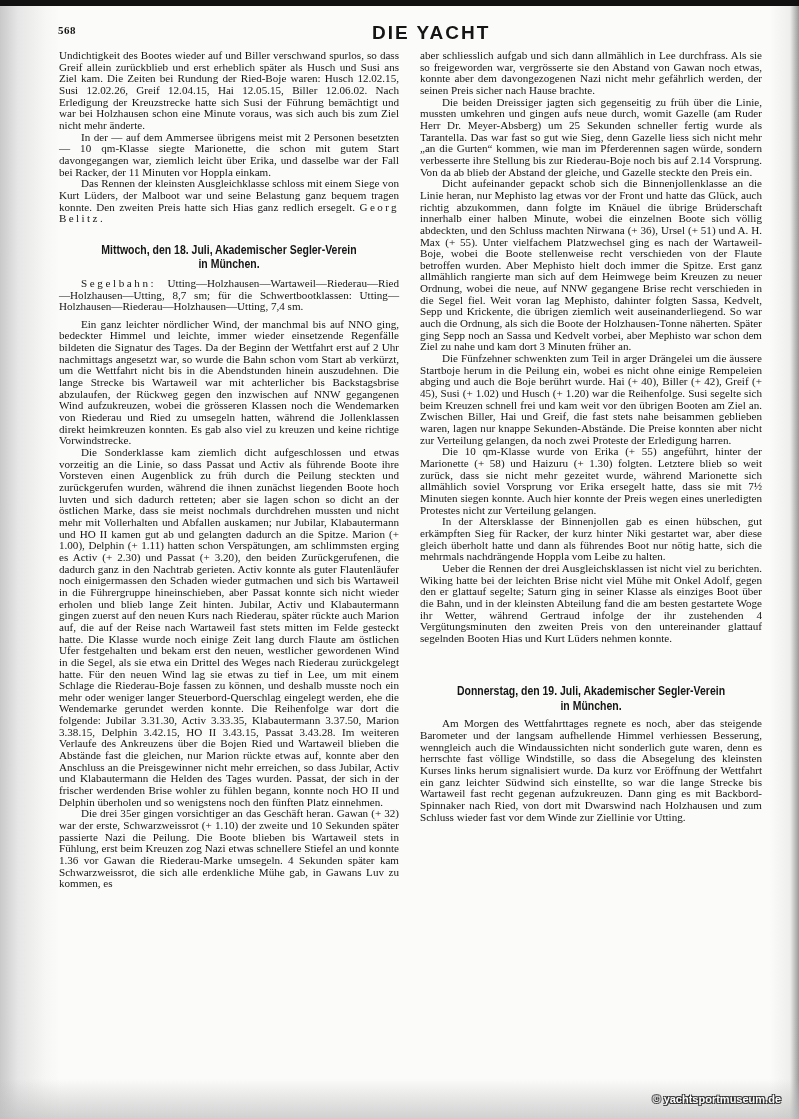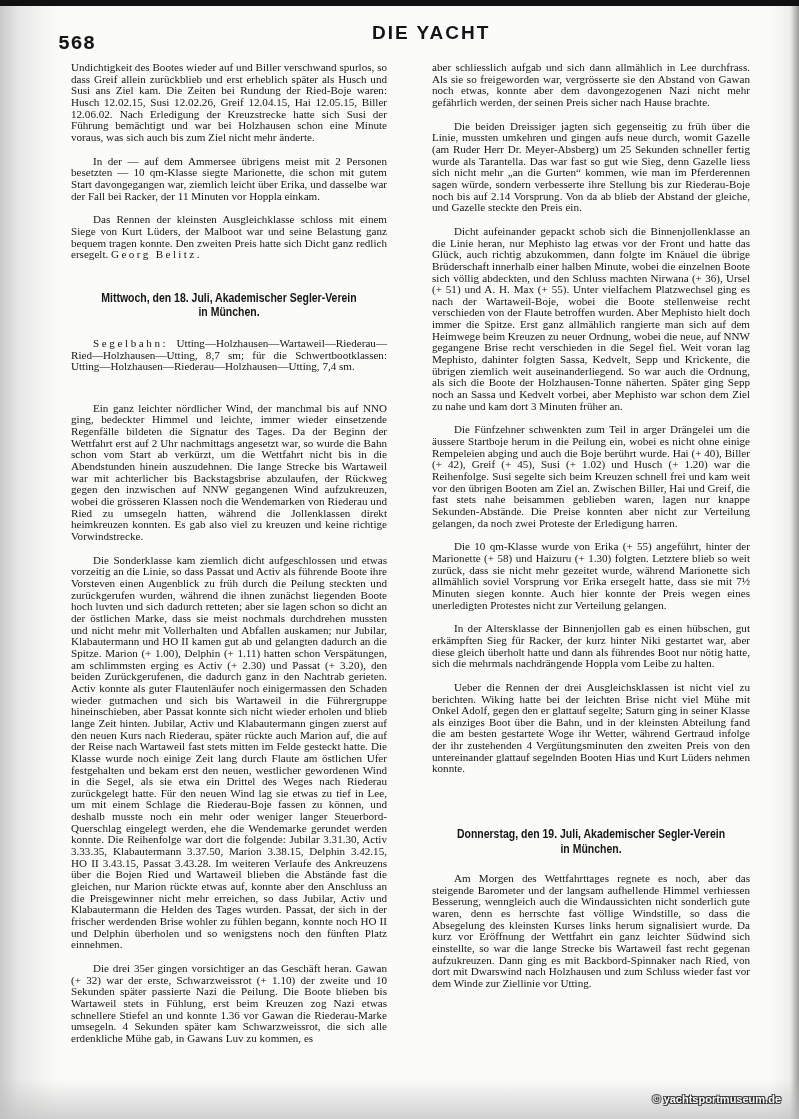--- a/index.html
+++ b/index.html
@@ -14,37 +14,37 @@
     background: linear-gradient(90deg, #c9c9c9 0px, #e6e6e6 18px, #f6f6f4 45px, #fbfbfa 60px, #fbfbfa 770px, #eeeeec 790px, #999 799px);
   }
   .page-shadow-bottom {
     position: absolute; left: 0; right: 0; bottom: 0; height: 40px;
     background: linear-gradient(180deg, rgba(251,251,250,0) 0%, rgba(190,190,190,0.7) 100%);
   }
   .header {
     position: absolute; top: 10px; left: 58px; right: 20px; height: 28px;
   }
   .page-number {
-    position: absolute; left: 0; top: 16px;
-    font-family: Liberation Mono, monospace;
-    font-weight: bold; font-size: 20px; letter-spacing: 0.5px;
+    position: absolute; left: 0; top: 8px;
+    font-family: Liberation Serif, serif;
+    font-weight: bold; font-size: 11px; letter-spacing: 0.5px;
   }
   .running-title {
     position: absolute; left: 314px; top: 6px;
     font-family: Liberation Sans, sans-serif;
     font-weight: bold; font-size: 19px; letter-spacing: 2px;
   }
   .col {
     position: absolute; top: 44px; width: 340px;
     font-size: 11.1px; line-height: 11.65px;
     text-align: justify; hyphens: manual;
   }
   .col-left { left: 59px; }
   .col-right { left: 420px; width: 342px; }
-  .col p { margin: 12px; text-indent: 0; }
+  .col p { margin: 0; text-indent: 0; }
   .col p.ind { text-indent: 22px; }
   .spaced { letter-spacing: 2.6px; }
   .sig { letter-spacing: 2.4px; }
   .section-heading {
     font-family: "Liberation Sans", "DejaVu Sans", sans-serif;
     font-weight: bold; font-size: 12.2px; line-height: 14.5px;
     text-align: center; transform: scaleX(0.86); transform-origin: center;
     margin: 0; width: 100%;
   }
   .gap-l1 { height: 18px; }
@@ -64,21 +64,21 @@
 <div class="page">
 
   <div class="header">
     <span class="page-number">568</span>
     <span class="running-title">DIE YACHT</span>
   </div>
 
   <div class="col col-left">
     <p>Undichtigkeit des Bootes wieder auf und Biller verschwand spurlos, so dass Greif allein zurückblieb und erst erheblich später als Husch und Susi ans Ziel kam. Die Zeiten bei Rundung der Ried-Boje waren: Husch 12.02.15, Susi 12.02.26, Greif 12.04.15, Hai 12.05.15, Biller 12.06.02. Nach Erledigung der Kreuzstrecke hatte sich Susi der Führung bemächtigt und war bei Holzhausen schon eine Minute voraus, was sich auch bis zum Ziel nicht mehr änderte.</p>
     <p class="ind">In der — auf dem Ammersee übrigens meist mit 2 Personen besetzten — 10 qm-Klasse siegte Marionette, die schon mit gutem Start davongegangen war, ziemlich leicht über Erika, und dasselbe war der Fall bei Racker, der 11 Minuten vor Hoppla einkam.</p>
-    <p class="ind"><span>Das Rennen der kleinsten Ausgleichklasse schloss mit einem Siege von Kurt Lüders, der Malboot war und seine Belastung ganz bequem tragen konnte. Den zweiten Preis hatte sich Dicht ganz redlich ersegelt.</span> <span class="sig">Georg Belitz.</span></p>
+    <p class="ind"><span>Das Rennen der kleinsten Ausgleichklasse schloss mit einem Siege von Kurt Lüders, der Malboot war und seine Belastung ganz bequem tragen konnte. Den zweiten Preis hatte sich Hias ganz redlich ersegelt.</span> <span class="sig">Georg Belitz.</span></p>
 
     <div class="gap-l1"></div>
     <h2 class="section-heading">
       <span>Mittwoch, den 18. Juli, Akademischer Segler-Verein</span><br>
       <span>in München.</span>
     </h2>
     <div style="height:6px"></div>
     <p class="ind"><span class="spaced">Segelbahn:</span> <span>Utting—Holzhausen—Wartaweil—Riederau—Ried—Holzhausen—Utting, 8,7 sm; für die Schwertbootklassen: Utting—Holzhausen—Riederau—Holzhausen—Utting, 7,4 sm.</span></p>
     <div style="height:3px"></div>
     <div style="height:3px"></div>

